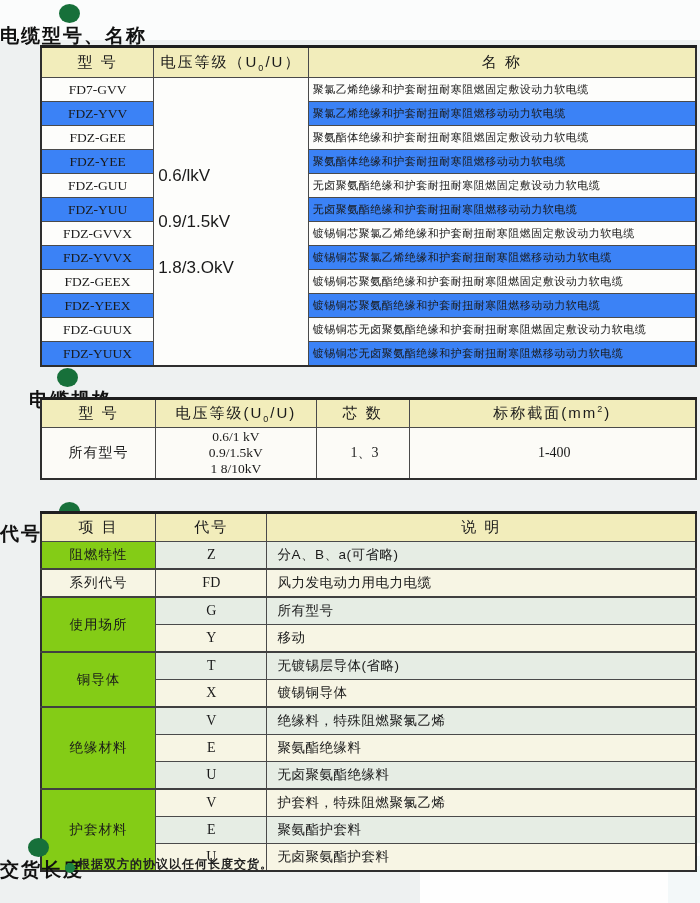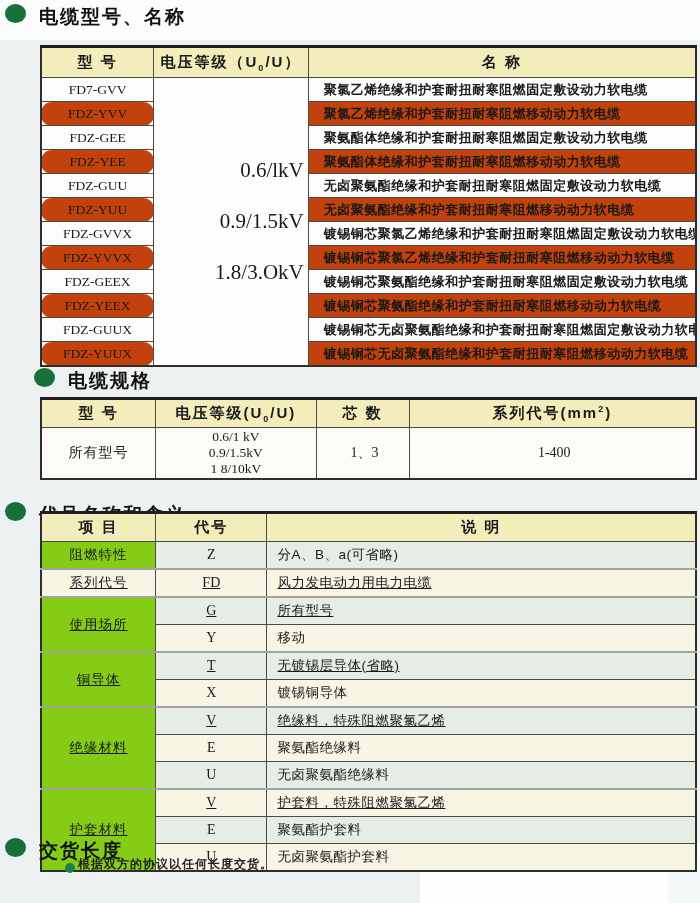--- a/index.html
+++ b/index.html
@@ -6,43 +6,43 @@
   body{
     width:700px;height:903px;position:relative;overflow:hidden;
     background:#eef1f1;
     font-family:"Liberation Sans","DejaVu Sans",sans-serif;
     color:#1a1a1a;
   }
   .bg-white-patch{position:absolute;left:420px;top:843px;width:280px;height:60px;background:#fefefe;}
   .bg-corner{position:absolute;left:668px;top:856px;width:32px;height:47px;background:#f3f8f9;}
   .bg-top{position:absolute;left:0;top:0;width:700px;height:40px;background:#fbfcfc;}
 
-  .sec-head{position:absolute;left:0;display:flex;}
+  .sec-head{position:absolute;left:0;display:flex;align-items:center;flex-direction:column;}
   .bullet-big{
     width:21px;height:19px;border-radius:50%;
     background:#17703a;margin-left:5px;margin-right:13px;flex:0 0 auto;
   }
   .sec-title{font-size:19px;font-weight:bold;letter-spacing:2px;margin:0;color:#111;}
 
   table{border-collapse:collapse;table-layout:fixed;position:absolute;left:40px;width:657px;background:#fdfdfb;}
   table{border:2px solid #2e2e2e;border-top:3px solid #1f1f1f;}
   th,td{border:1px solid #4a4a4a;padding:0 4px;overflow:hidden;white-space:nowrap;}
-  th{background:#f2edbb;font-size:15px;font-weight:bold;letter-spacing:2px;text-align:center;}
+  th{background:#f2edbb;font-size:15px;font-weight:normal;letter-spacing:2px;text-align:center;}
   sub{font-size:9px;}sup{font-size:9px;}
 
   
   .t1{top:45px;}
   .t1 th{height:29px;}
   .t1 td{height:23px;}
   .t1 .c1{width:17.2%;} .t1 .c2{width:23.6%;} .t1 .c3{width:59.2%;}
-  .t1 td.model{font-family:"Liberation Serif","DejaVu Serif",serif;font-size:13.5px;text-align:center;border-radius:11px;}
-  .t1 td.name{font-size:13px;font-weight:700;padding-left:15px;letter-spacing:0.5px;}
-  .t1 tr.alt td{background:#c2410c;}
-  .t1 td.vcell{background:#fdfdfb;vertical-align:middle;text-align:right;
-    font-family:Liberation Serif, serif;font-size:21px;}
+  .t1 td.model{font-family:"Liberation Serif","DejaVu Serif",serif;font-size:13.5px;text-align:center;}
+  .t1 td.name{font-size:11px;font-weight:400;padding-left:4px;letter-spacing:0.5px;}
+  .t1 tr.alt td{background:#3b82f6;}
+  .t1 td.vcell{background:#fdfdfb;vertical-align:middle;text-align:left;
+    font-family:Liberation Sans, sans-serif;font-size:17px;}
   .t1 td.vcell div{margin:26px 0;}
 
   
   .t2{top:397px;}
   .t2 th{height:27px;}
   .t2 td{height:50px;background:#fcfbf7;}
   .t2 .c1{width:17.5%;} .t2 .c2{width:24.5%;} .t2 .c3{width:14.2%;} .t2 .c4{width:43.8%;}
   .t2 td{text-align:center;font-size:13.5px;}
   .t2 td.model{font-size:14px;font-weight:500;letter-spacing:1px;}
   .t2 td.volt{font-family:"Liberation Serif","DejaVu Serif",serif;font-size:13.5px;line-height:16px;}
@@ -52,21 +52,21 @@
   .t3{top:511px;}
   .t3 th{height:27px;}
   .t3 td{height:26px;}
   .t3 .c1{width:17.5%;} .t3 .c2{width:17%;} .t3 .c3{width:65.5%;}
   .t3 td.item{text-align:center;font-size:13.5px;letter-spacing:1px;background:#84cc16;vertical-align:middle;}
   .t3 td.item.cream{background:#f7f5e4;}
   .t3 td.code{text-align:center;font-family:"Liberation Serif","DejaVu Serif",serif;font-size:14px;}
   .t3 td.desc{font-size:13.5px;font-weight:500;padding-left:10px;letter-spacing:0.5px;}
   .t3 tr.green td.code,.t3 tr.green td.desc{background:#e6ede4;}
   .t3 tr.cream td.code,.t3 tr.cream td.desc{background:#f7f5e4;}
-  .t3 tr.gs td{border-top:2px solid #a3a3a3;text-decoration:underline;}
+  .t3 tr.gs td{border-top:2px solid #404040;}
 
   
   .delivery-list{position:absolute;left:65px;top:856px;margin:0;padding:0;list-style:none;}
   .delivery-list li{display:flex;align-items:flex-end;margin-bottom:6px;font-size:12px;font-weight:700;letter-spacing:1px;color:#222;}
   .bullet-small{width:10px;height:10px;border-radius:50%;background:#1c8243;margin-right:3px;flex:0 0 auto;}
 
   .sh1{top:4px;} .sh2{top:368px;padding-left:29px;} .sh3{top:481px;margin-top:21px;} .sh4{top:838px;}
 </style>
 </head>
 <body>
@@ -160,21 +160,21 @@
       <col class="c1">
       <col class="c2">
       <col class="c3">
       <col class="c4">
     </colgroup>
   <thead>
     <tr>
       <th>型 号</th>
       <th><span>电压等级(U</span><sub>0</sub><span>/U)</span></th>
       <th>芯 数</th>
-      <th><span>系列代号(mm</span><sup>2</sup><span>)</span></th>
+      <th><span>标称截面(mm</span><sup>2</sup><span>)</span></th>
     </tr>
   </thead>
   <tbody>
     <tr>
       <td class="model">所有型号</td>
       <td class="volt">
         <div>0.6/1 kV</div>
         <div>0.9/1.5kV</div>
         <div>1 8/10kV</div>
       </td>

